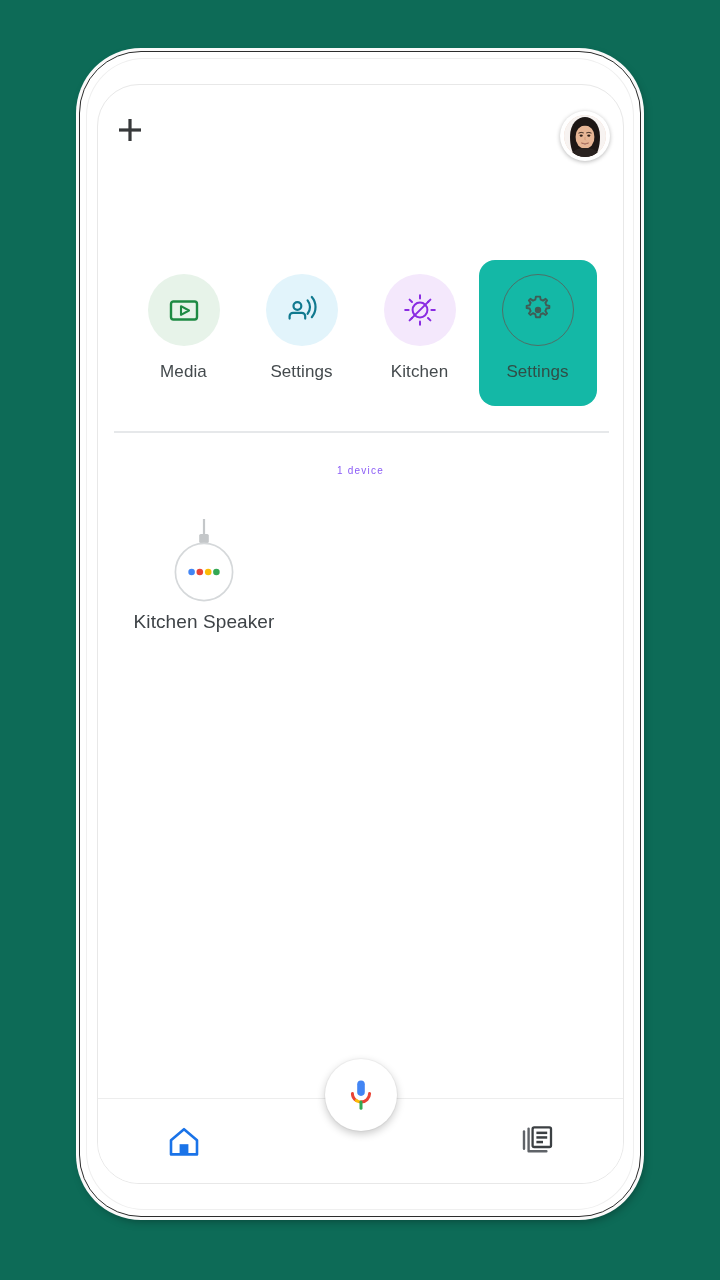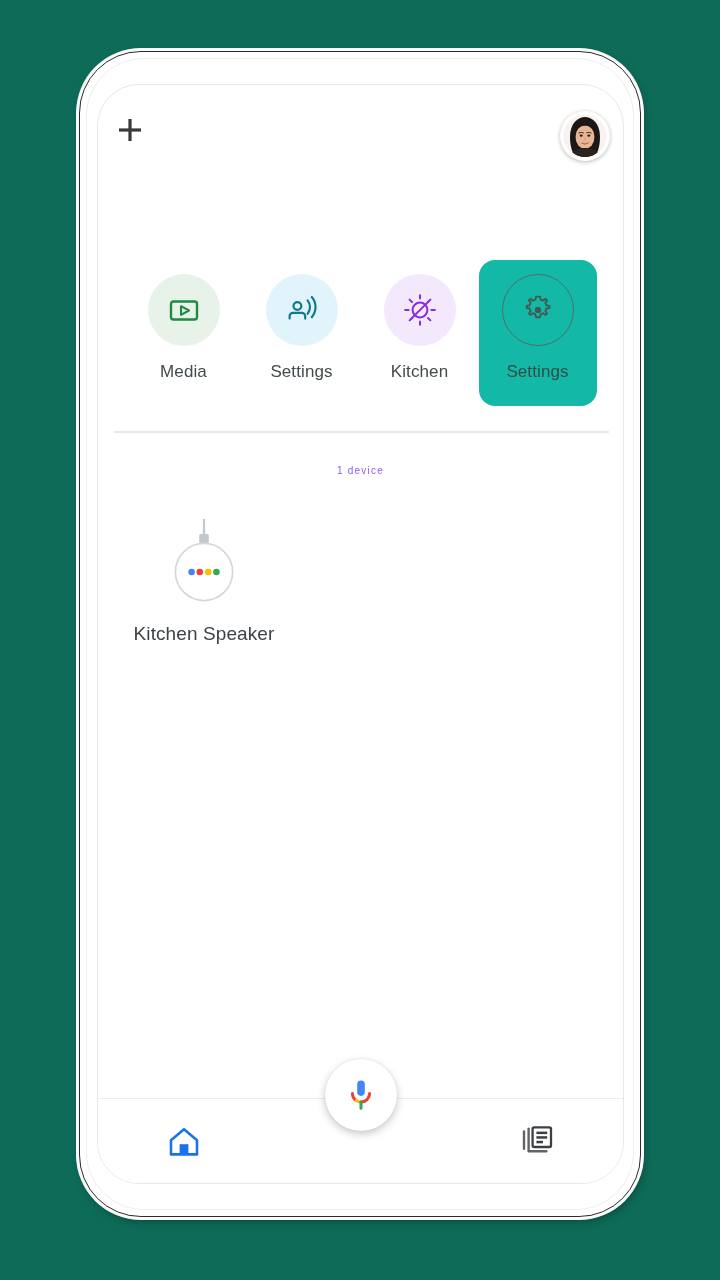--- a/index.html
+++ b/index.html
@@ -191,21 +191,20 @@
     cursor: pointer;
   }
   .device-icon-wrap {
     width: 96px;
     height: 96px;
     display: flex;
     align-items: center;
     justify-content: center;
   }
   .device-label {
-    margin-top: 12px;
     font-size: 19px;
     color: #3e4347;
     text-align: center;
     letter-spacing: 0.1px;
   }
 
   
   .bottom-nav {
     position: absolute;
     left: 0;

